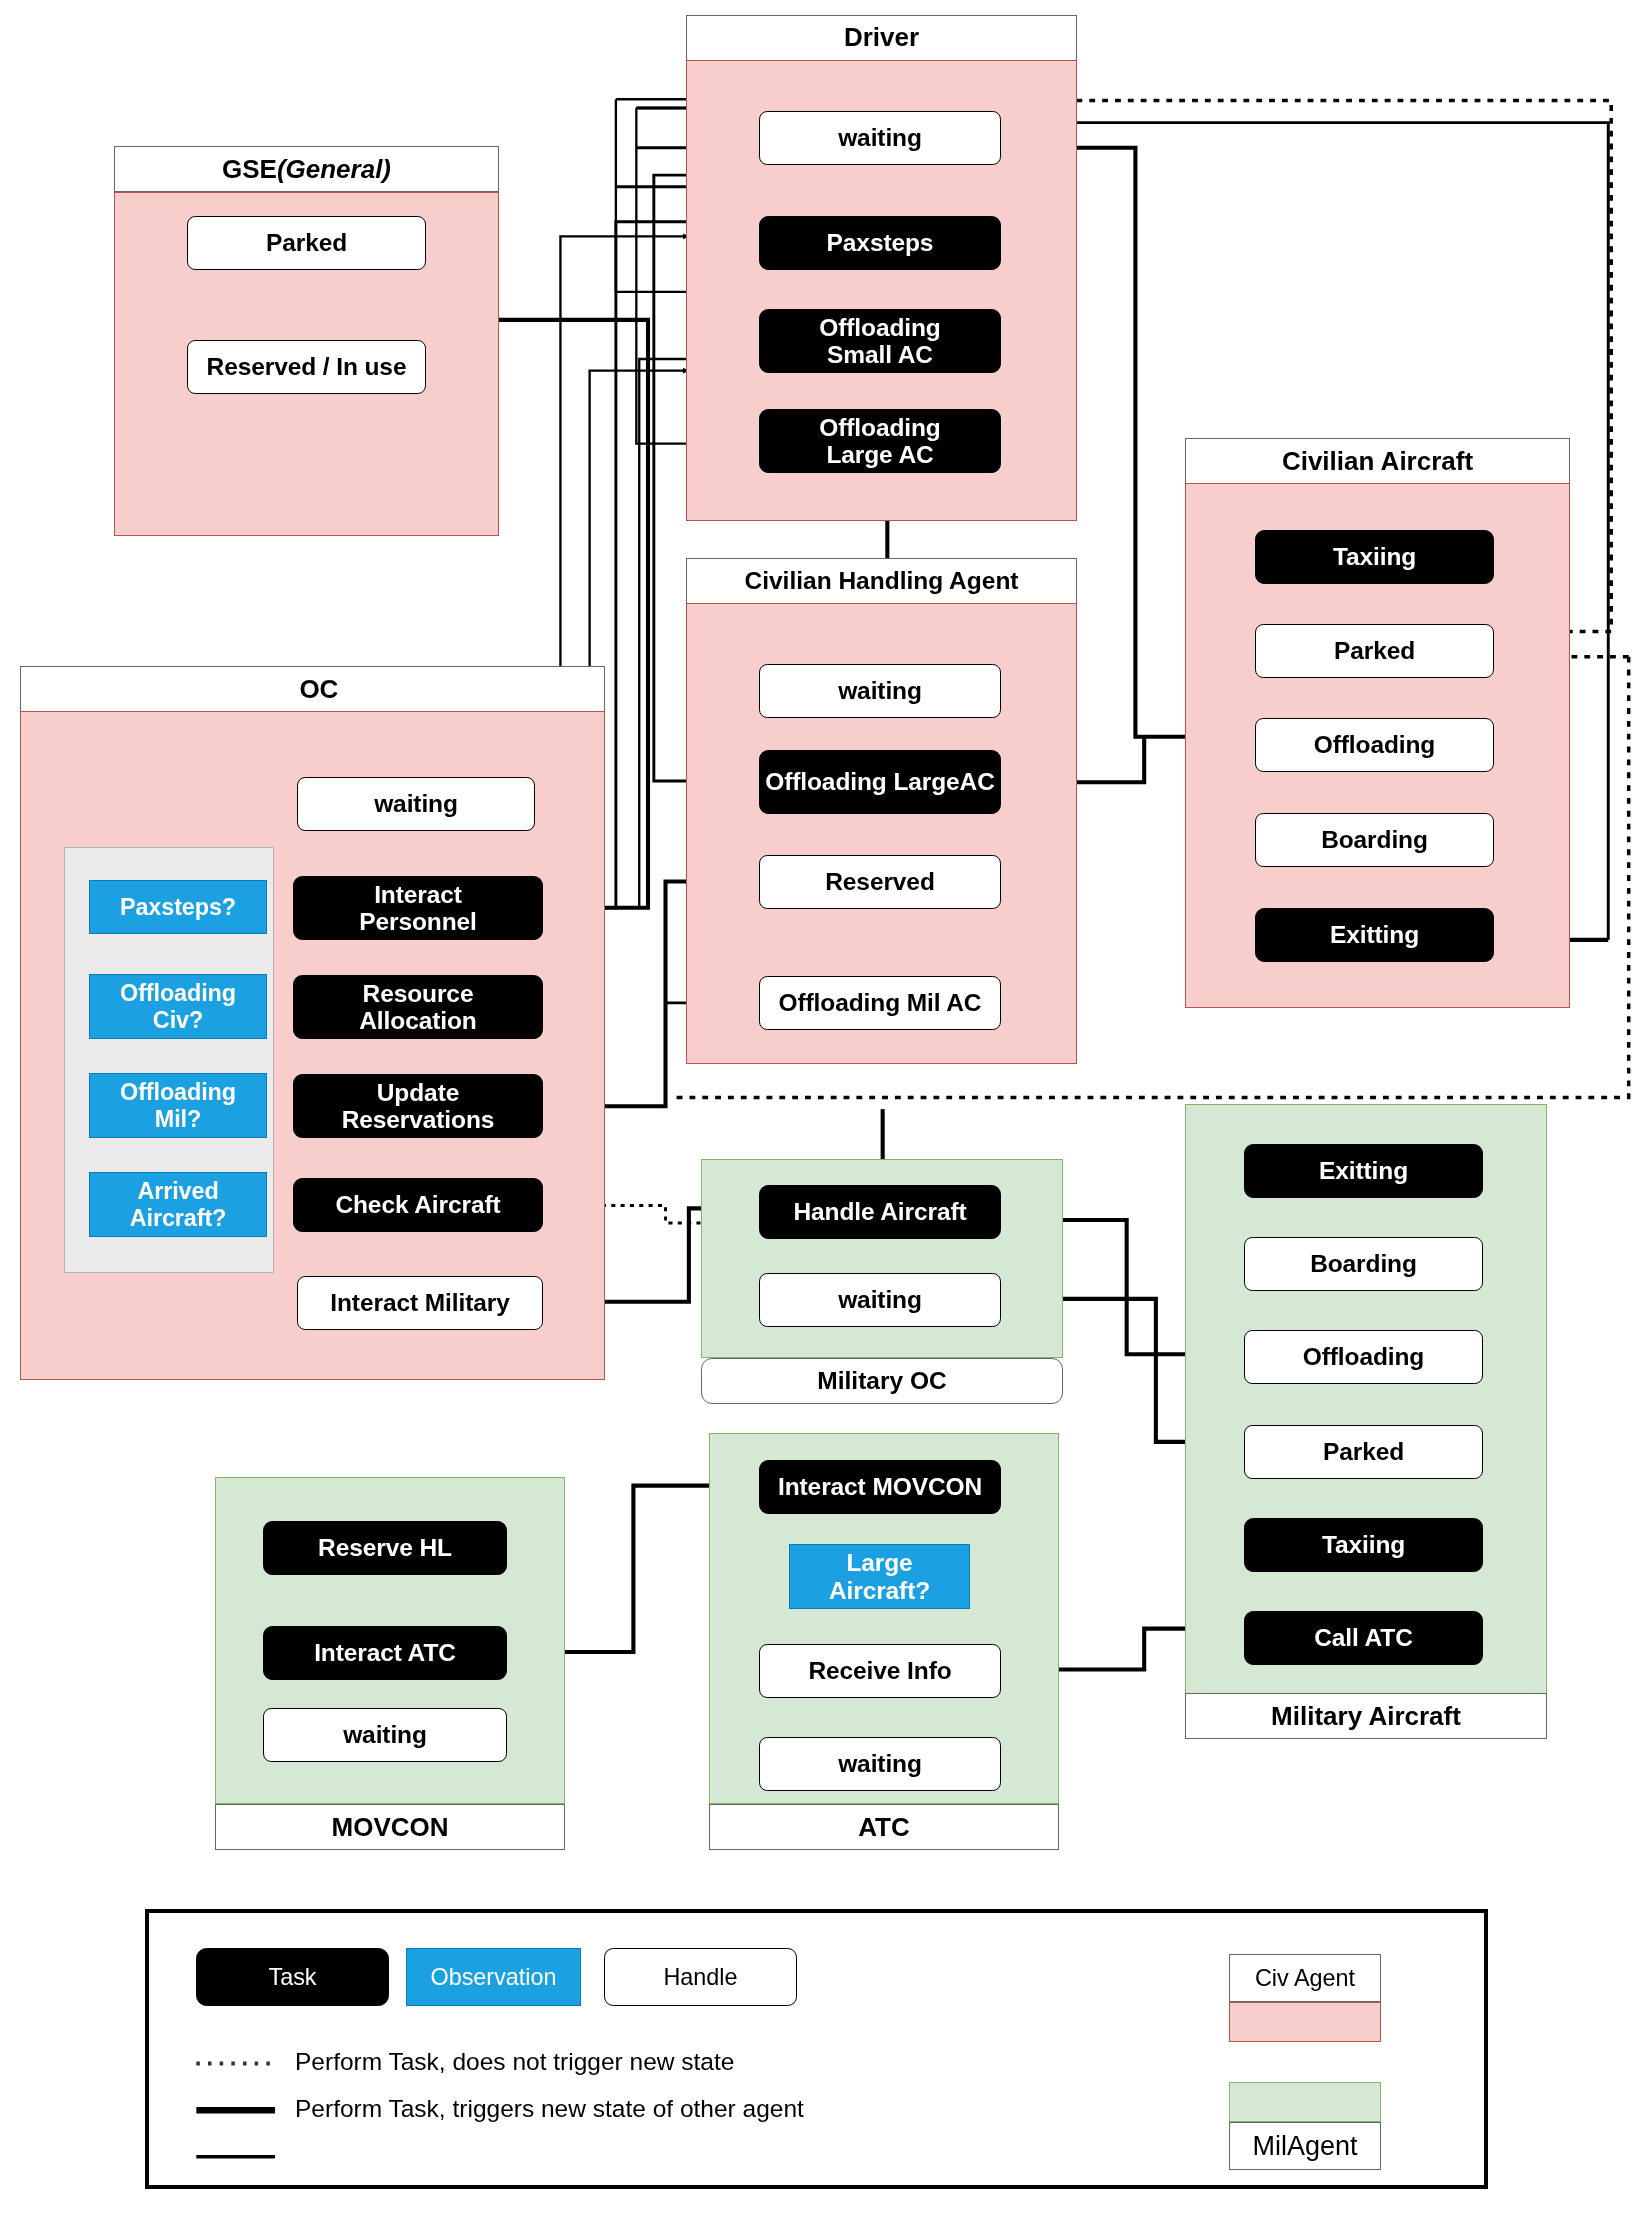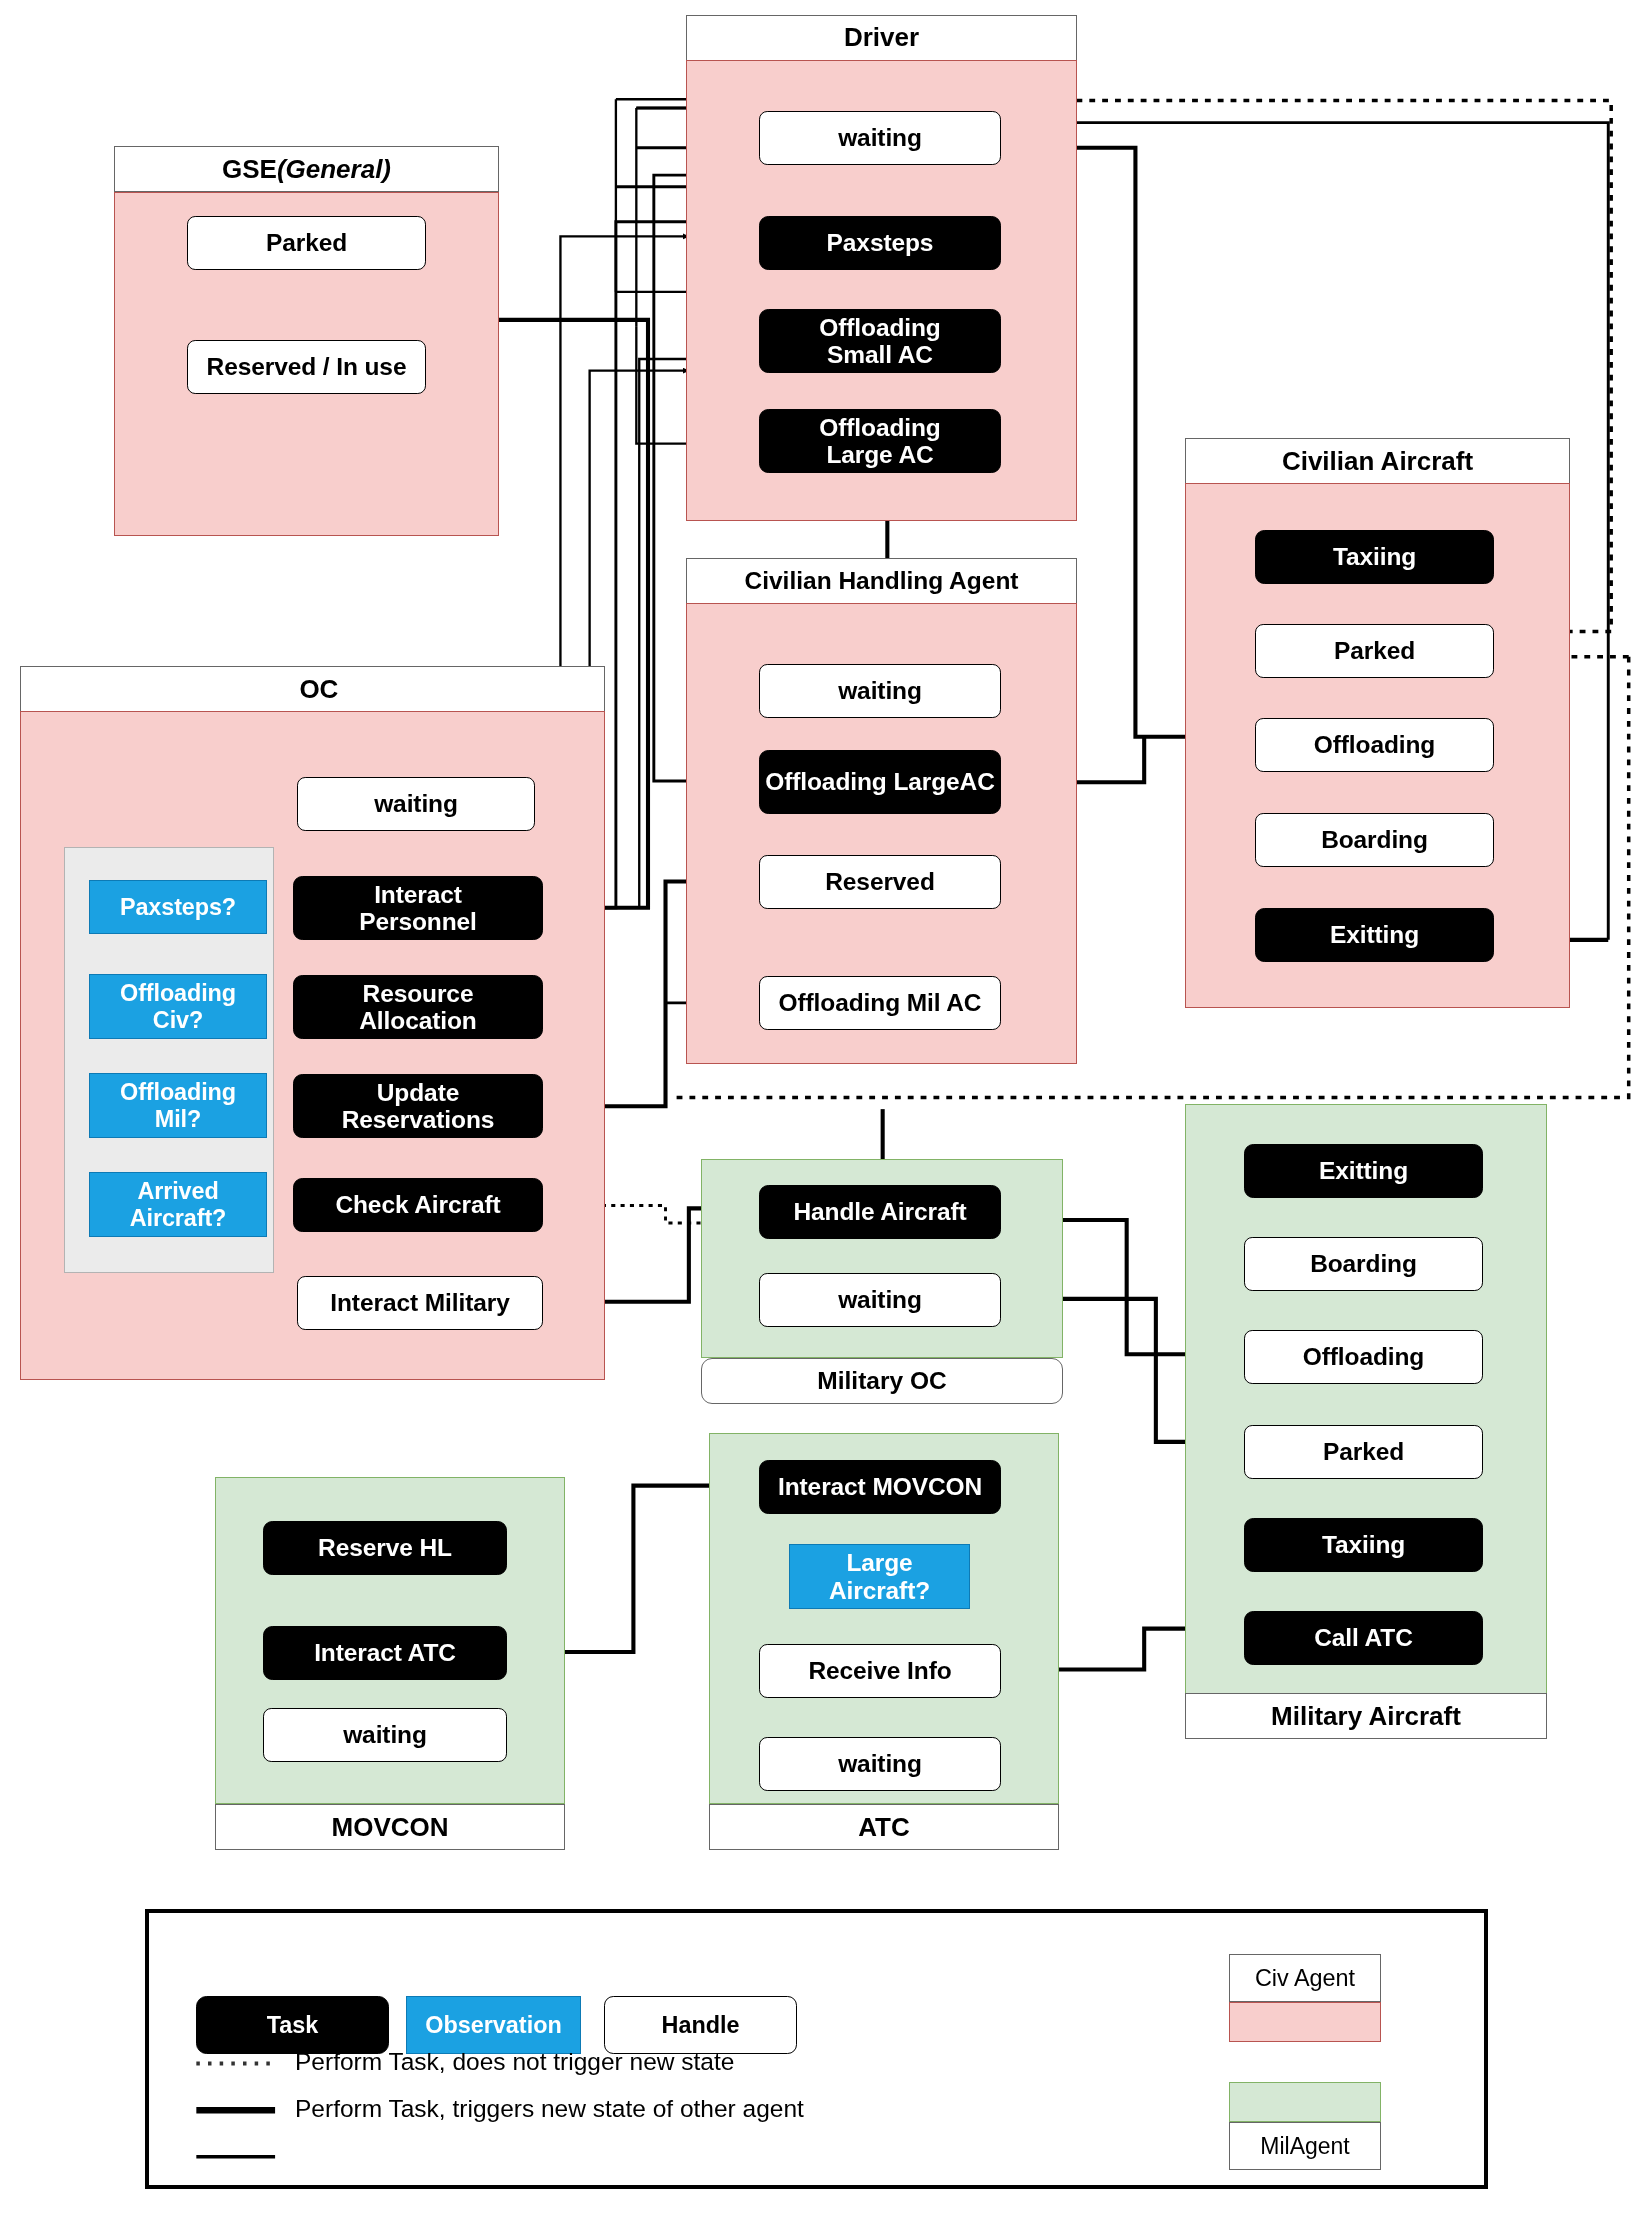--- a/index.html
+++ b/index.html
@@ -22,21 +22,21 @@
   .state{background:#ffffff;color:#000000;border-radius:8.2px;border:1.8px solid #000;}
   .obs{background:#1ba1e2;color:#ffffff;border:1.8px solid #0d7ab5;border-radius:0;}
   .obsgroup{position:absolute;box-sizing:border-box;background:#ebebeb;border:1.8px solid #b3b3b3;}
 
   
   svg.wires{position:absolute;left:0;top:0;width:1648px;height:2227px;pointer-events:none;}
 
   
   .legend-box{position:absolute;box-sizing:border-box;background:#fff;border:4.1px solid #000;}
   .lg-chip{position:absolute;box-sizing:border-box;display:flex;align-items:center;justify-content:center;
-    font-weight:bold;text-align:center;margin-top:48px;}
+    font-weight:normal;text-align:center;}
   .lg-text{position:absolute;color:#000;white-space:nowrap;}
   .sw-label{position:absolute;box-sizing:border-box;background:#fff;border:1.8px solid #666;
     display:flex;align-items:center;justify-content:center;color:#000;}
   .sw-fill-civ{position:absolute;box-sizing:border-box;background:#f8cecc;border:1.8px solid #b85450;}
   .sw-fill-mil{position:absolute;box-sizing:border-box;background:#d5e8d4;border:1.8px solid #82b366;}
 </style>
 </head>
 <body>
 
 <div id="stage">
@@ -377,19 +377,19 @@
     </svg>
     <div class="lg-text" style="left:146px;top:135px;font-size:24.5px;">Perform Task, does not trigger new state</div>
     <div class="lg-text" style="left:146px;top:182px;font-size:24.5px;">Perform Task, triggers new state of other agent</div>
 
     <div class="sw-label" style="left:1080px;top:41px;width:152px;height:48px;font-size:23.4px;">
       <span>Civ Agent</span>
     </div>
     <div class="sw-fill-civ" style="left:1080px;top:89px;width:152px;height:40px;"></div>
 
     <div class="sw-fill-mil" style="left:1080px;top:169px;width:152px;height:40px;"></div>
-    <div class="sw-label" style="left:1080px;top:209px;width:152px;height:48px;font-size:23px;">
+    <div class="sw-label" style="left:1080px;top:209px;width:152px;height:48px;font-size:27px;">
       <span>MilAgent</span>
     </div>
   </div>
 
 </div>
 
 
 </body></html>

